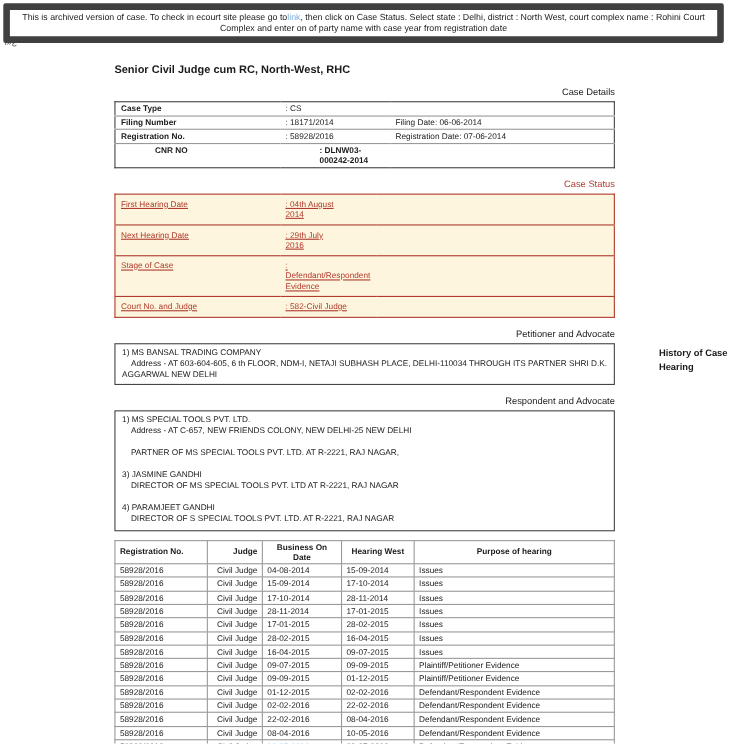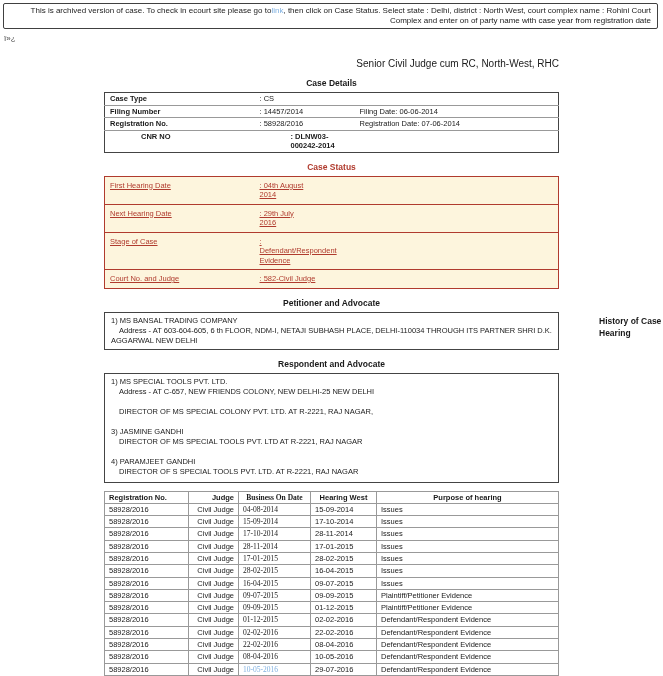--- a/index.html
+++ b/index.html
@@ -5,30 +5,30 @@
   * { box-sizing: border-box; }
   html,body { margin:0; padding:0; }
   body {
     width:663px; height:676px; position:relative;
     background:#ffffff; color:#1a1a1a;
     font-family:"Liberation Sans", sans-serif;
     overflow:hidden;
   }
   .banner {
     position:absolute; top:3px; left:3px; width:655px;
-    border:1px solid #404040; border-radius:2px;
-    padding:2px 6px; text-align:right;
+    border:6px solid #404040; border-radius:2px;
+    padding:2px 6px; text-align:center;
     font-size:8px; line-height:10px; color:#222;
   }
   .blue-link { color:#7fb0e0; text-decoration:none; cursor:pointer; }
   .bom { position:absolute; top:34px; left:4px; font-size:8px; color:#444; }
 
   .content { position:absolute; top:50px; left:104px; width:455px; }
-  h1 { font-size:10px; font-weight:normal; text-align:right; margin:8px 0 0 0; }
-  h2 { font-size:8.5px; font-weight:bold; text-align:center; margin:9px 0 4px 0; }
+  h1 { font-size:10px; font-weight:bold; text-align:left; margin:8px 0 0 0; }
+  h2 { font-size:8.5px; font-weight:normal; text-align:right; margin:9px 0 4px 0; }
   h2.red { color:#b03b2e; }
 
   table { border-collapse:collapse; width:100%; font-size:7.5px; }
 
   
   .details { border:1.5px solid #444; }
   .details td { padding:1px 5px; border-top:1px solid #999; line-height:9.5px; vertical-align:top; }
   .details tr:first-child td { border-top:none; }
   .details td.lbl { width:150px;font-weight:bold; }
   .details td.val { width:100px; }
@@ -47,21 +47,21 @@
   .party { margin-bottom:10px; }
   .party:last-child { margin-bottom:2px; }
 
   
   .grid { border:1.5px solid #444; margin-top:8px; }
   .grid th, .grid td { border:1px solid #999; padding:1px 4px; line-height:9.3px; text-align:left; font-size:7.5px; }
   .grid th { text-align:center; font-weight:bold; }
   .grid th.first { text-align:left; }
   .history th:nth-child(1), .history td:nth-child(1) { width:84px; }
   .history th:nth-child(2), .history td:nth-child(2) { width:50px;text-align:right; }
-  .history th:nth-child(3), .history td:nth-child(3) { width:72px;font-family:Liberation Serif, serif; }
+  .history th:nth-child(3), .history td:nth-child(3) { width:72px; }
   .history th:nth-child(4), .history td:nth-child(4) { width:66px; }
 
   .side-heading {
     position:absolute; top:315px; left:599px; width:80px;
     font-size:8.5px; font-weight:bold; text-align:left; line-height:12px;
   }
   .orders-heading { margin-top:16px; }
 </style>
 </head>
 <body>
@@ -78,21 +78,21 @@
   <h2>Case Details</h2>
   <table class="details">
     <tbody id="case-details-body">
         <tr>
           <td class="lbl">Case Type</td>
           <td class="val">: CS</td>
           <td class="extra"></td>
         </tr>
         <tr>
           <td class="lbl">Filing Number</td>
-          <td class="val">: 14457/2014</td>
+          <td class="val">: 18171/2014</td>
           <td class="extra">Filing Date: 06-06-2014</td>
         </tr>
         <tr>
           <td class="lbl">Registration No.</td>
           <td class="val">: 58928/2016</td>
           <td class="extra">Registration Date: 07-06-2014</td>
         </tr>
         <tr class="bold">
           <td class="lbl">CNR NO</td>
           <td class="val">: DLNW03-000242-2014</td>
@@ -136,21 +136,21 @@
     <div class="addr">Address - AT 603-604-605, 6 th FLOOR, NDM-I, NETAJI SUBHASH PLACE, DELHI-110034 THROUGH ITS PARTNER SHRI D.K. AGGARWAL NEW DELHI</div>
   </div>
 
   <h2>Respondent and Advocate</h2>
   <div class="partybox" id="respondent-box">
       <div class="party">
         <div class="pname">1) MS SPECIAL TOOLS PVT. LTD.</div>
         <div class="addr">Address - AT C-657, NEW FRIENDS COLONY, NEW DELHI-25 NEW DELHI</div>
       </div>
       <div class="party">
-        <div class="addr">DIRECTOR OF MS SPECIAL COLONY PVT. LTD. AT R-2221, RAJ NAGAR,</div>
+        <div class="addr">PARTNER OF MS SPECIAL TOOLS PVT. LTD. AT R-2221, RAJ NAGAR,</div>
       </div>
       <div class="party">
         <div class="pname">3) JASMINE GANDHI</div>
         <div class="addr">DIRECTOR OF MS SPECIAL TOOLS PVT. LTD AT R-2221, RAJ NAGAR</div>
       </div>
       <div class="party">
         <div class="pname">4) PARAMJEET GANDHI</div>
         <div class="addr">DIRECTOR OF S SPECIAL TOOLS PVT. LTD. AT R-2221, RAJ NAGAR</div>
       </div>
     </div>

